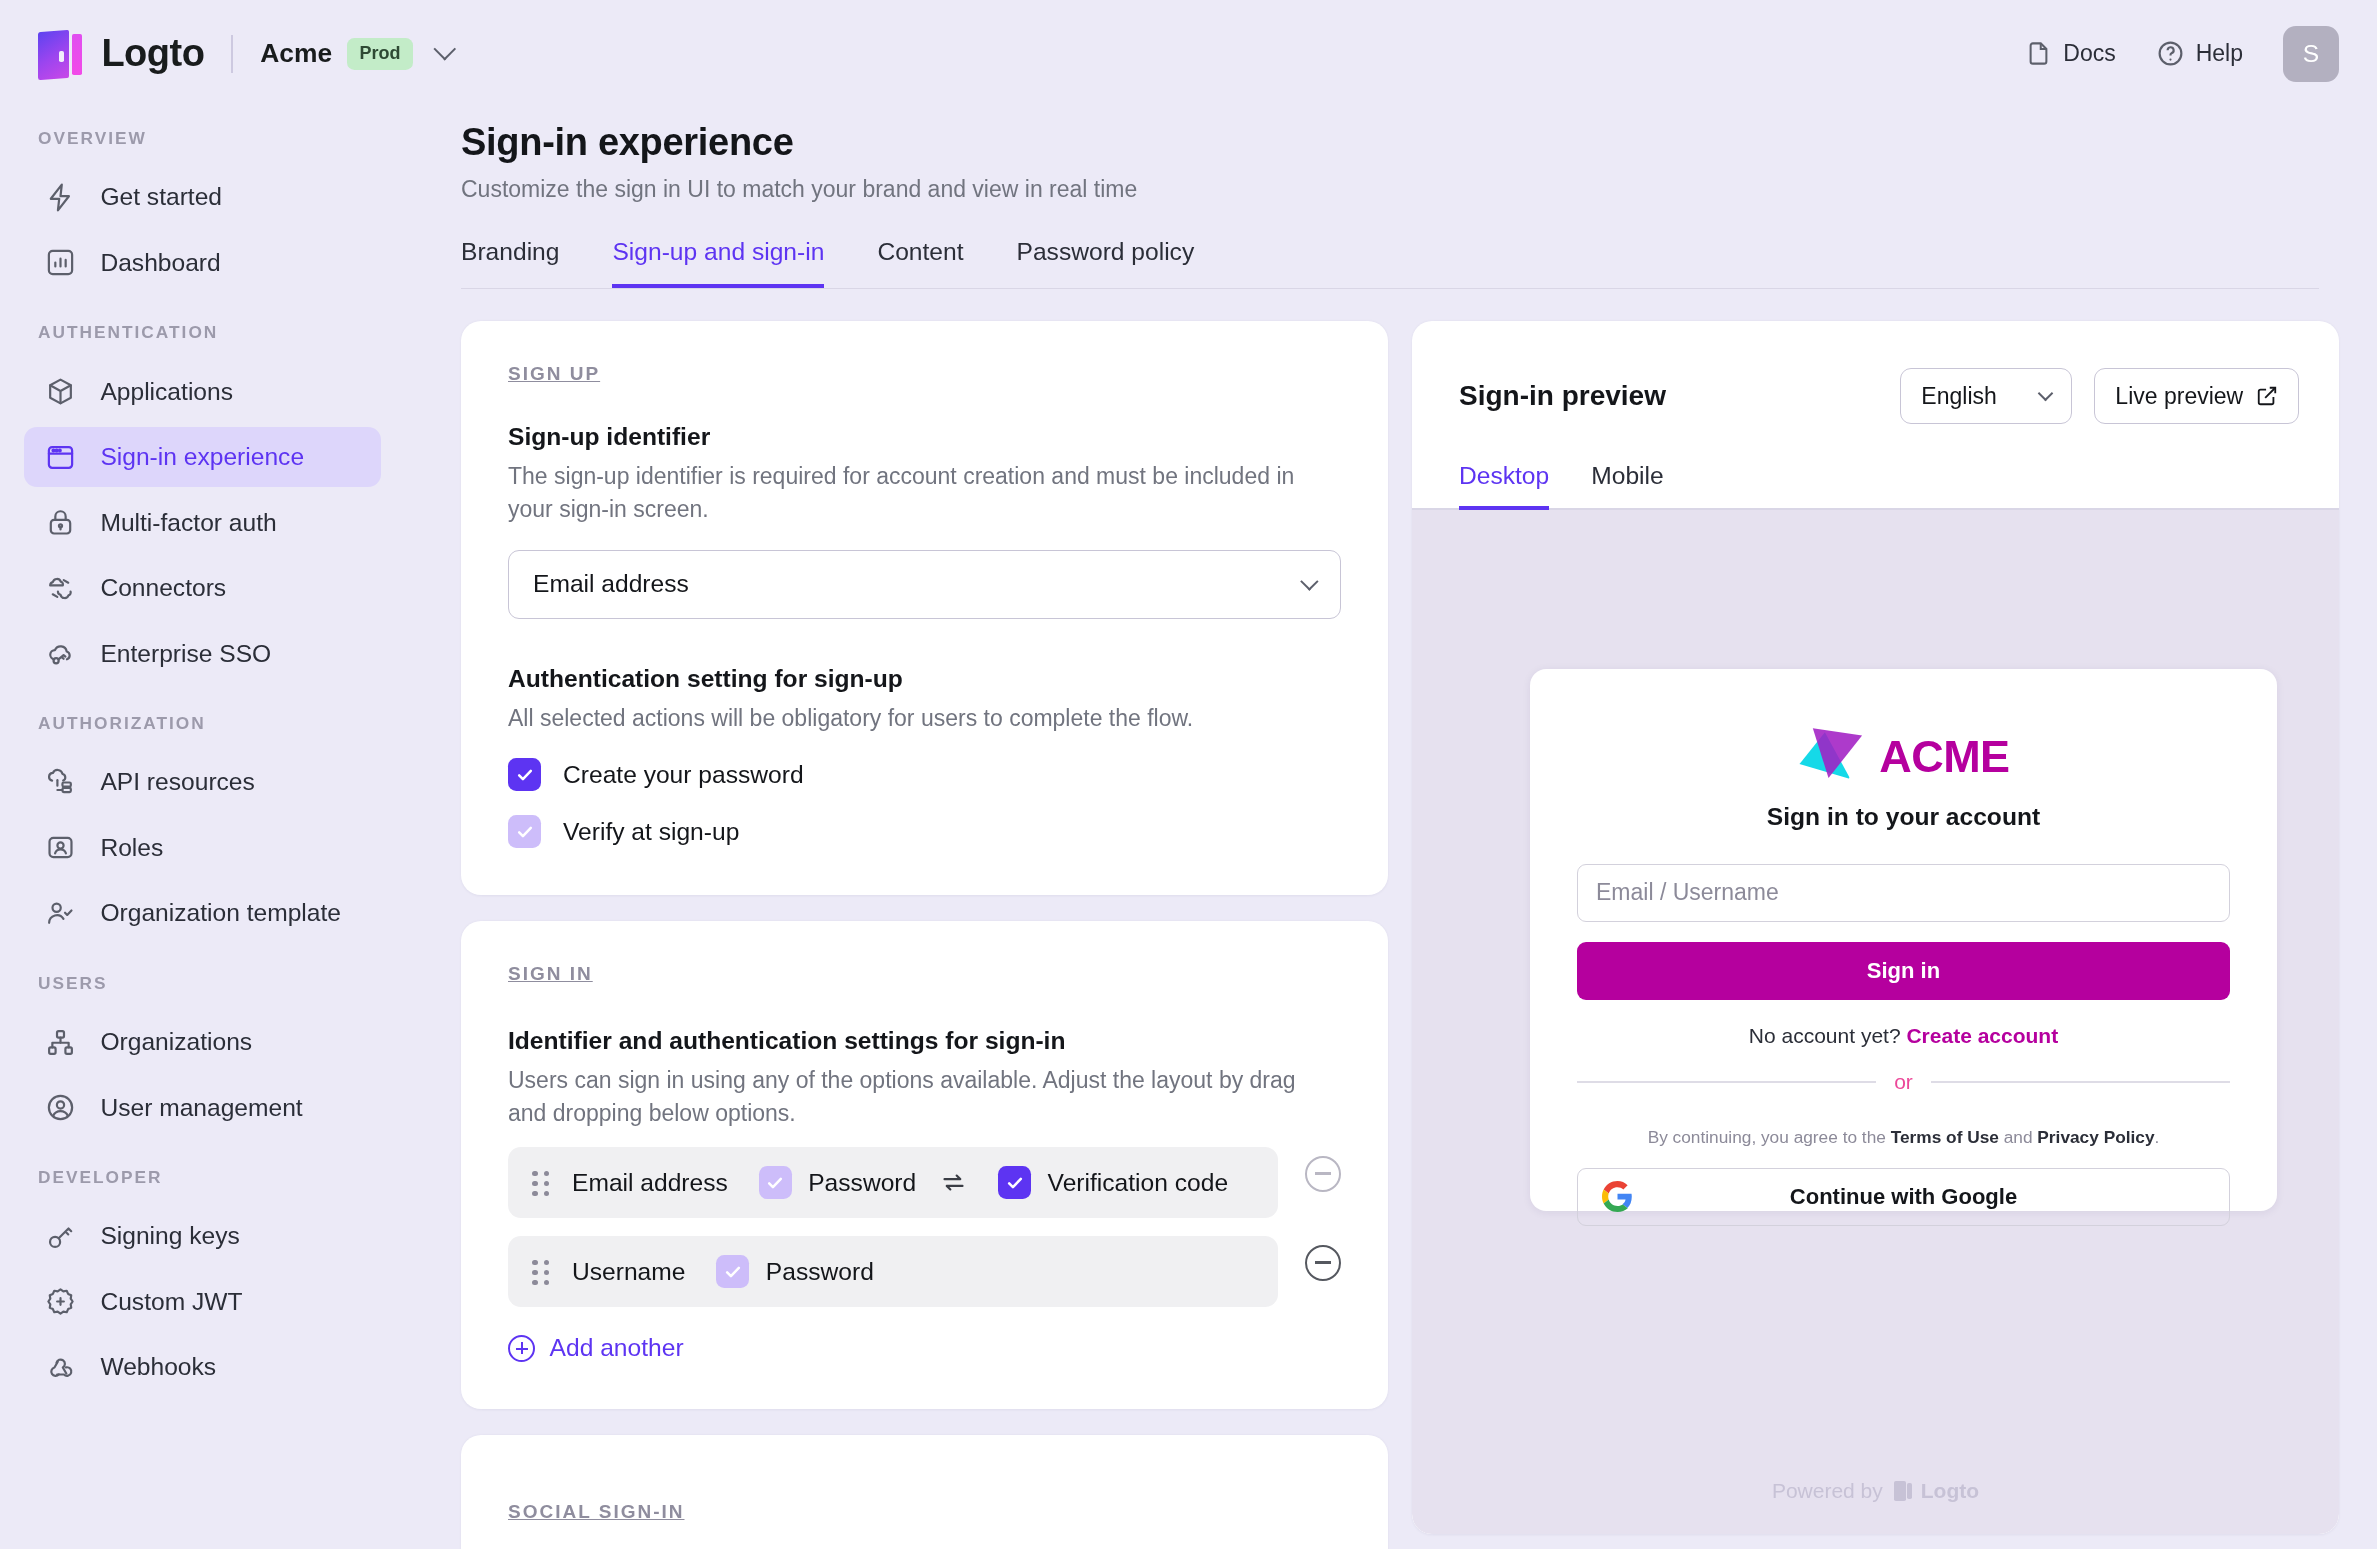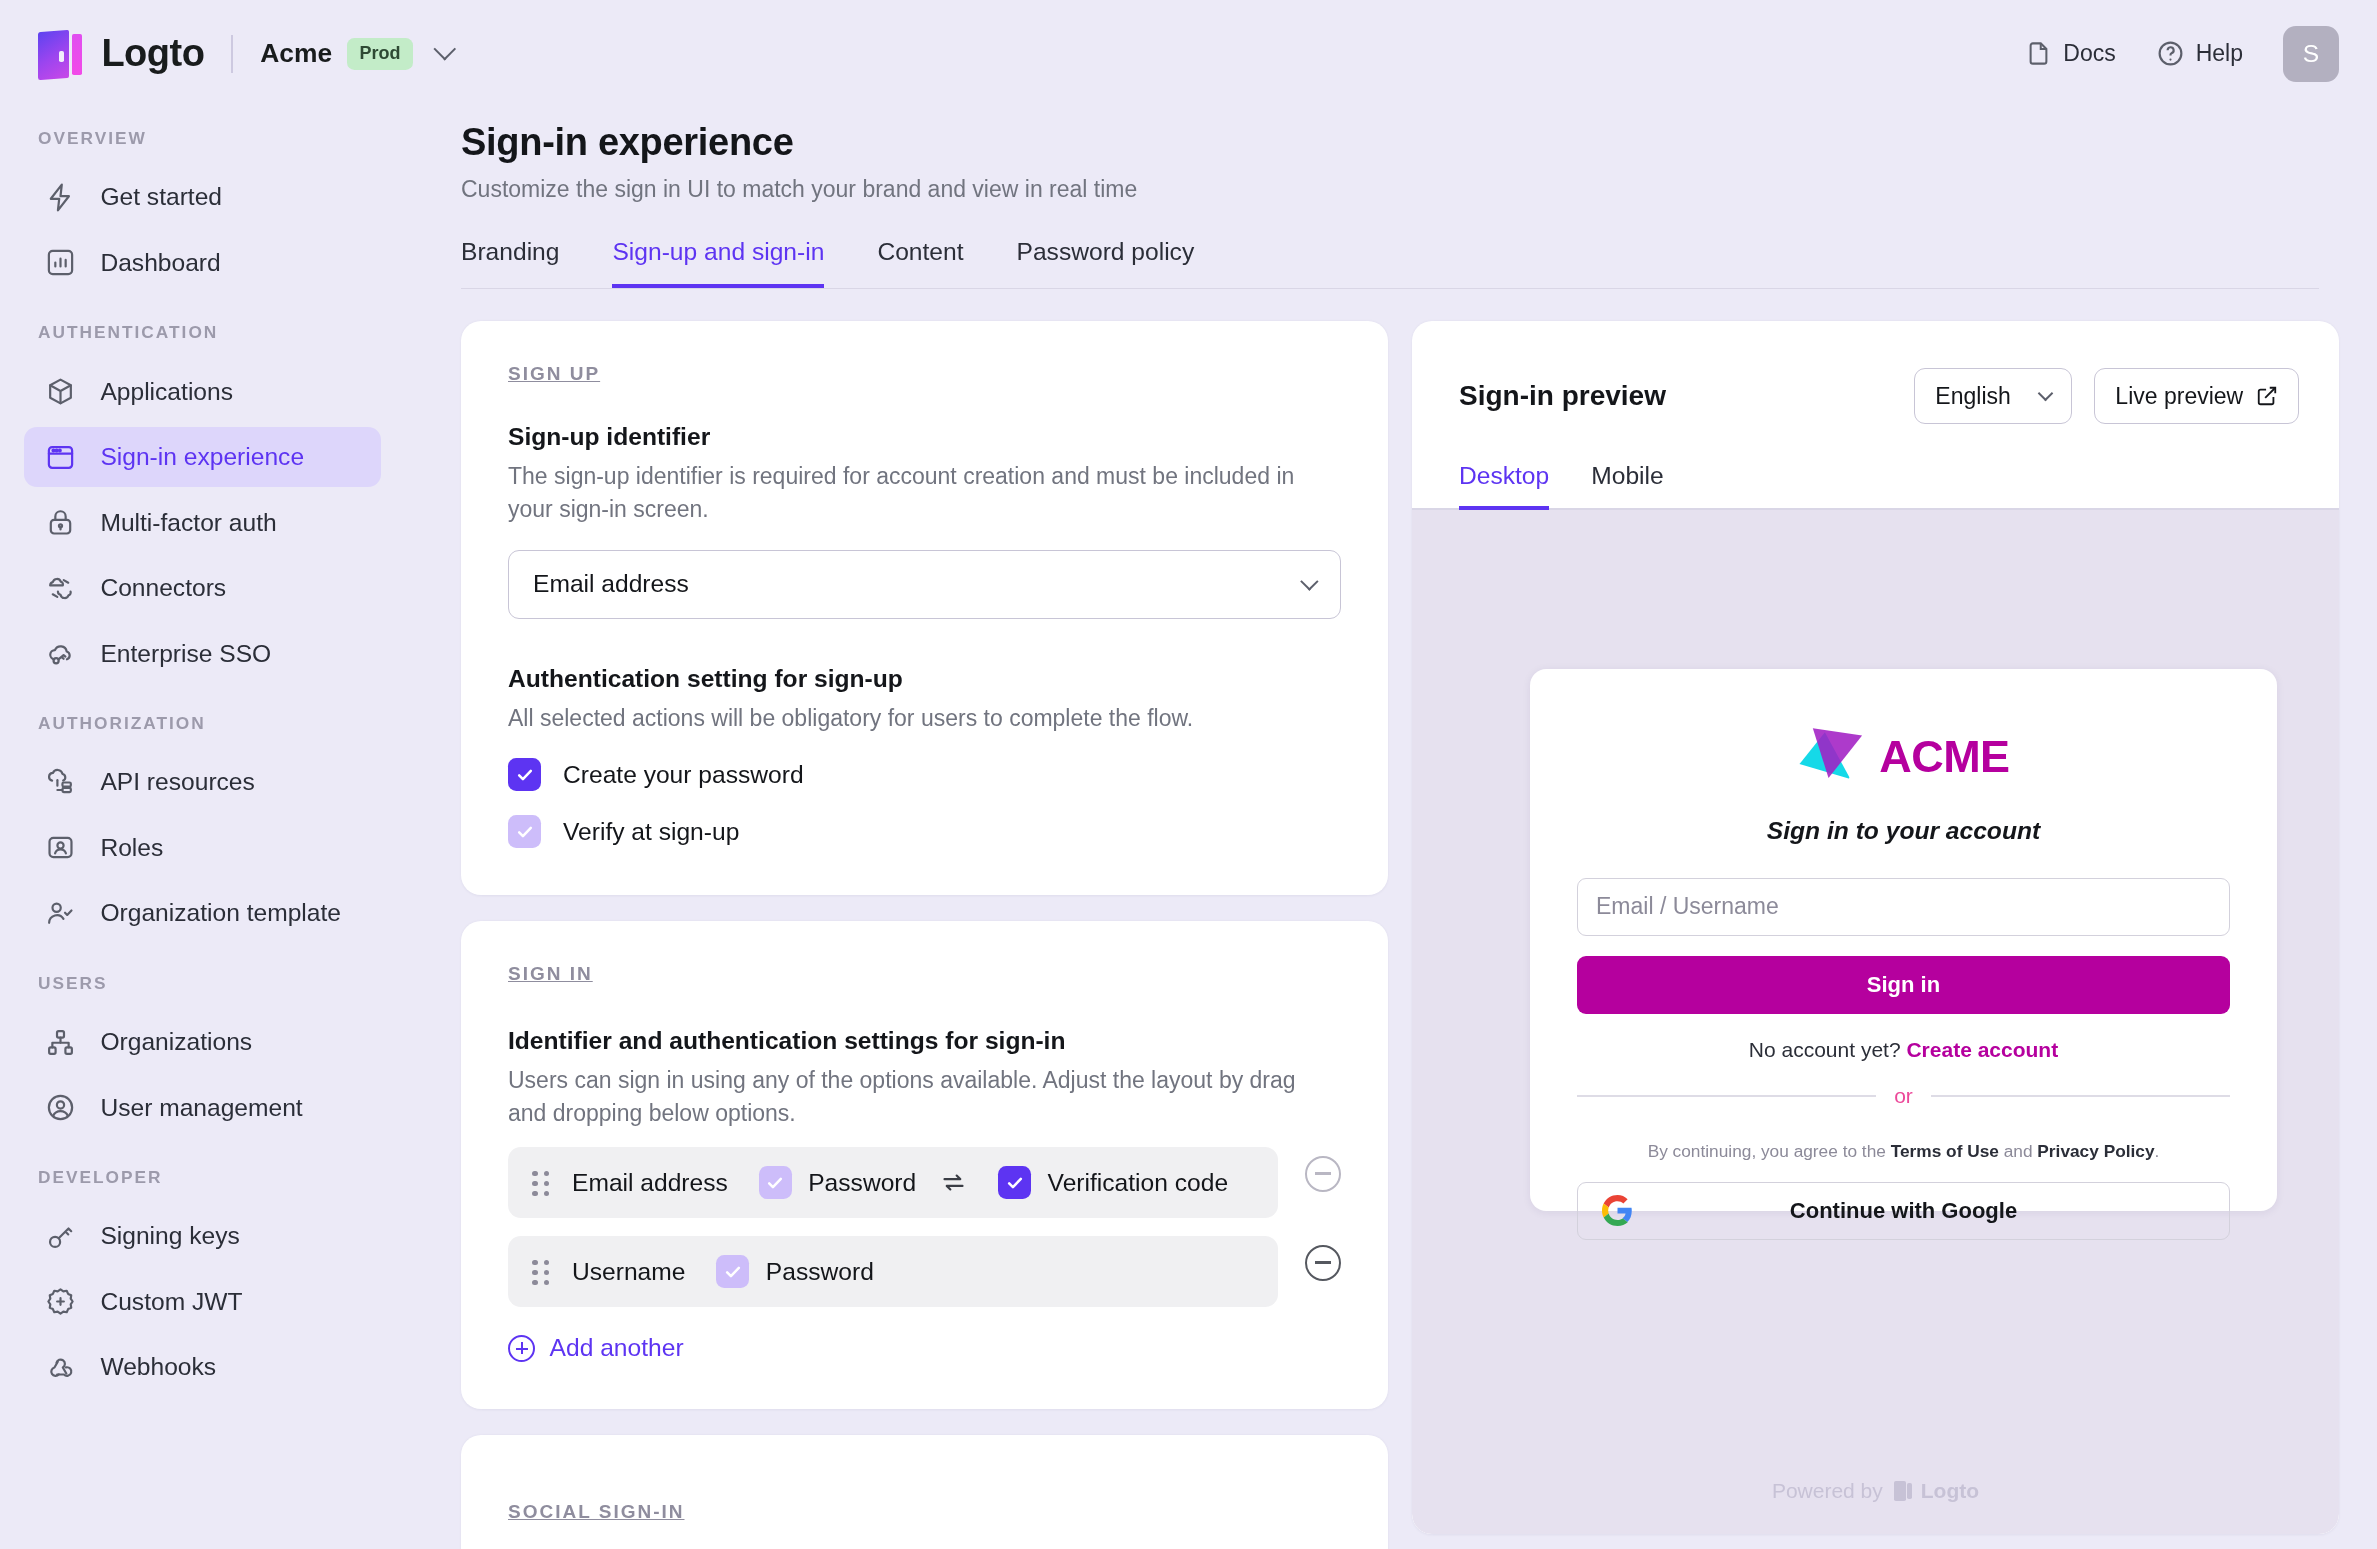--- a/index.html
+++ b/index.html
@@ -116,21 +116,21 @@
                position: relative; margin-right: 14.6px; }
   .plus-circ::before, .plus-circ::after { content: ""; position: absolute; background: #5d34f2; }
   .plus-circ::before { left: 5.5px; top: 11px; width: 12px; height: 2.3px; }
   .plus-circ::after  { top: 5.5px; left: 11px; height: 12px; width: 2.3px; }
 
   
   #preview-head { display: flex; align-items: center; padding: 47px 40px 0 47px; }
   #preview-title { font-size: 28px; font-weight: 700; color: #14161a; }
   .pv-btn { height: 56px; border: 1.8px solid #c8c5d6; border-radius: 11px; display: flex;
             align-items: center; padding: 0 20px; font-size: 23px; color: #14161a; background: #fff; }
-  #lang-select { margin-left: auto; width: 158px; }
+  #lang-select { margin-left: auto; width: 172px; }
   #lang-select .chev { width: 11px; height: 11px; border-width: 2.7px; margin-left: auto; margin-bottom: 5.5px; }
   #live-preview { margin-left: 22px; }
   #live-preview .ic { margin-left: 12.8px; display: flex; }
   #pv-tabs { display: flex; margin: 38px 0 0 47px; }
   .pv-tab { font-size: 24.6px; color: #2b2e38; padding-bottom: 15.5px; margin-right: 42px; border-bottom: 4.6px solid transparent; }
   .pv-tab.active { color: #5d34f2; border-bottom-color: #5d34f2; }
   #pv-stage { background: #e6e1ef; height: 1024px; margin-top: 0; position: relative;
               border-radius: 0 0 20px 20px; }
   #pv-card { position: absolute; left: 118px; top: 159px; width: 747px; height: 542px;
              background: #fff; border-radius: 16.4px; box-shadow: 0 1.8px 9px rgba(40,30,90,.07); }
@@ -140,21 +140,21 @@
     position: absolute; left: 0; top: 7.3px; width: 53px; height: 53px;
     background: #15d9e8; clip-path: polygon(52% 0%, 100% 88%, 4% 60%);
     border-radius: 11px;
   }
   #acme-mark .tri-p {
     position: absolute; left: 11px; top: 0; width: 56px; height: 53px;
     background: #a21fc4; opacity: .88;
     clip-path: polygon(8% 6%, 96% 20%, 36% 100%);
   }
   #acme-text { font-size: 45px; font-weight: 800; color: #b5009e; letter-spacing: -0.5px; }
-  #pv-heading { text-align: center; font-size: 24.6px; font-weight: 700; color: #14161a; margin-top: 28px; font-style: italic; }
+  #pv-heading { text-align: center; font-size: 24.6px; font-weight: 700; color: #14161a; margin-top: 14px; }
   #pv-input { margin: 33px 47px 0 47px; height: 58px; border: 1.8px solid #d3d1dc; border-radius: 9px;
               display: flex; align-items: center; padding: 0 18px; font-size: 23px; color: #8c8a99; }
   #pv-signin { margin: 20px 47px 0 47px; height: 58px; background: #b5009e; border-radius: 9px;
                display: flex; align-items: center; justify-content: center; color: #fff;
                font-size: 22px; font-weight: 700; }
   #pv-noacct { text-align: center; font-size: 21px; color: #2b2e38; margin-top: 24px; }
   #pv-noacct a { color: #b5009e; font-weight: 700; text-decoration: none; }
   #pv-or { display: flex; align-items: center; margin: 22px 47px 0 47px; color: #ec4899; font-size: 21px; }
   #pv-or .ln { flex: 1; height: 1.8px; background: #dedce6; }
   #pv-or .tx { margin: 0 18px; }

